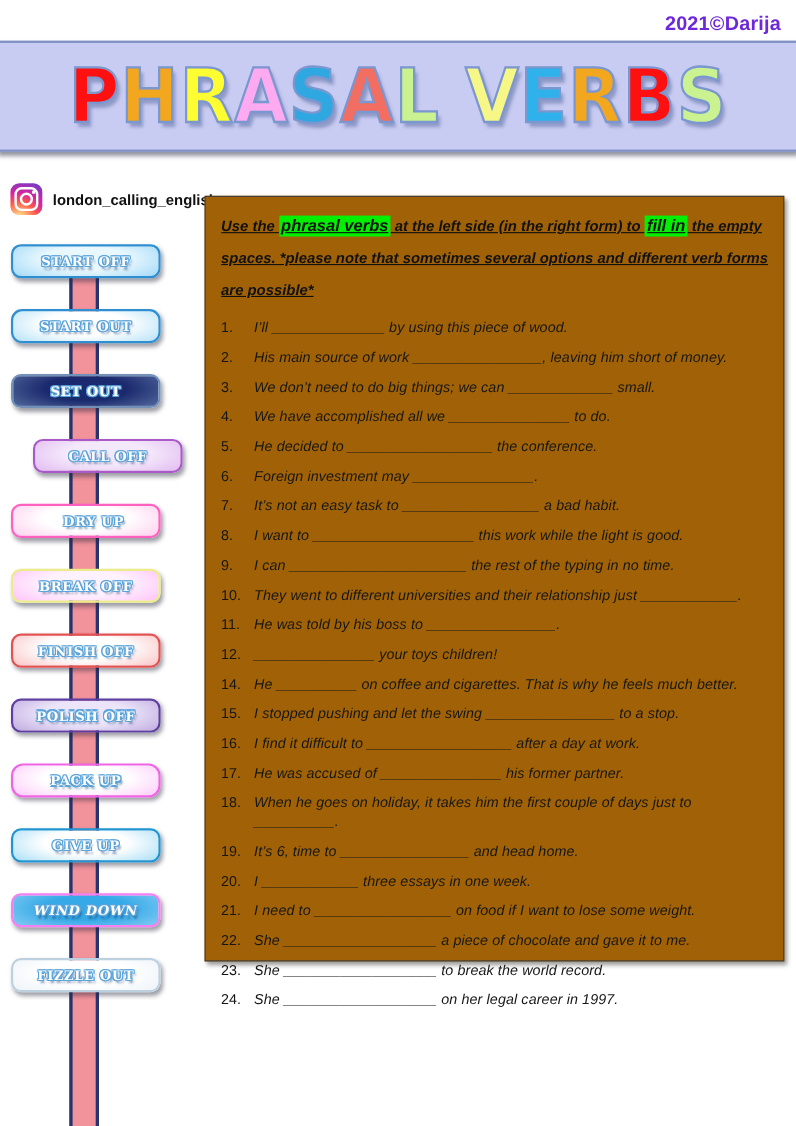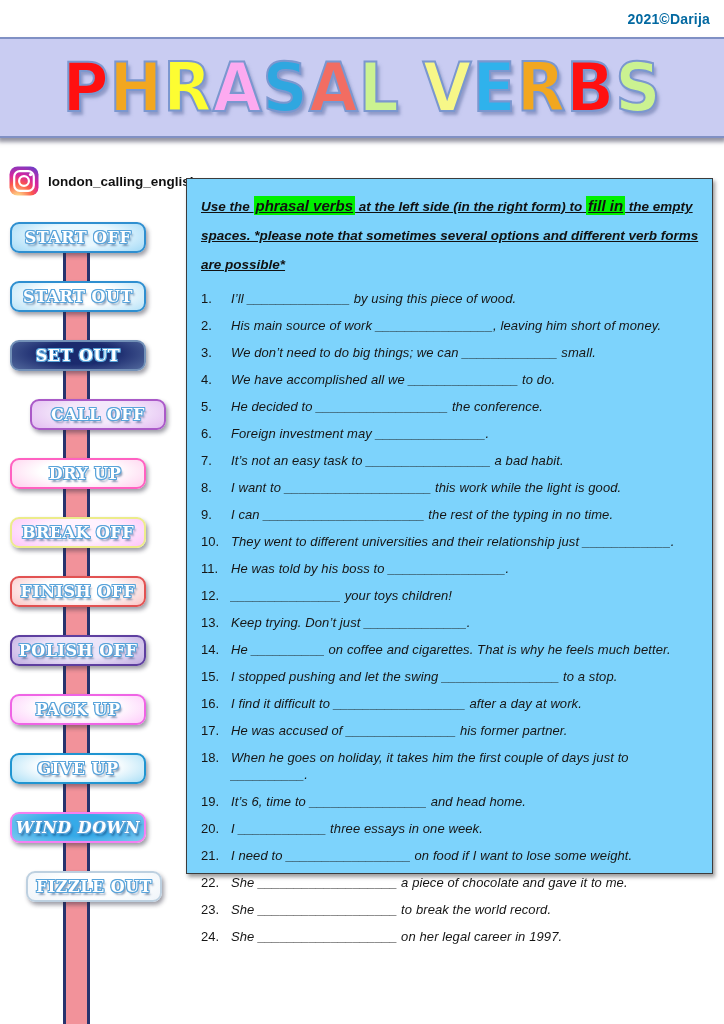--- a/index.html
+++ b/index.html
@@ -3,21 +3,21 @@
 <meta charset="utf-8">
 <style>
   * { margin:0; padding:0; box-sizing:border-box; }
   html,body { background:#ffffff; }
   .page {
     position:relative; width:724px; height:1024px; background:#ffffff;
     font-family:"Liberation Sans", sans-serif; overflow:hidden;
   }
   .copyright {
     position:absolute; top:11px; right:14px;
-    font-size:14px; font-weight:bold; color:#0369a1;
+    font-size:18px; font-weight:bold; color:#6d28d9;
     letter-spacing:0.2px;
   }
   .band {
     position:absolute; top:37px; left:-2px; right:-2px; height:101px;
     background:#c9ccf2;
     border-top:2px solid #8090c4; border-bottom:2px solid #8090c4;
     box-shadow:0 4px 4px rgba(60,60,85,0.55);
     display:flex; align-items:center; justify-content:center;
   }
   .title {
@@ -42,30 +42,30 @@
   }
   .pv-list { position:absolute; left:10px; top:57px; width:136px; }
   .pv-btn {
     position:relative; width:136px; height:31px; margin-bottom:28px;
     border:2px solid; border-radius:9px;
     display:flex; align-items:center; justify-content:center;
     box-shadow:2px 3px 4px rgba(40,40,60,0.45);
   }
   .pv-btn span {
     color:#ffffff; font-family:"DejaVu Serif", serif; font-weight:bold;
-    font-size:16px; letter-spacing:0.5px; white-space:nowrap;
+    font-size:12px; letter-spacing:0.5px; white-space:nowrap;
     text-shadow:
       -1px -1px 0 #5aa4da, 1px -1px 0 #5aa4da, -1px 1px 0 #5aa4da, 1px 1px 0 #5aa4da,
       0 -1px 0 #5aa4da, 0 1px 0 #5aa4da, -1px 0 0 #5aa4da, 1px 0 0 #5aa4da,
       2px 3px 2px rgba(20,60,110,0.5);
   }
 
   .panel {
     position:absolute; left:186px; top:178px; width:527px; height:696px;
-    background:#7dd3fc; border:1.5px solid #3c3c3c;
+    background:#a16207; border:1.5px solid #3c3c3c;
     box-shadow:2px 3px 4px rgba(0,0,0,0.4);
     padding:12px 12px 0 14px;
   }
   .instructions {
     font-size:13.5px; font-weight:bold; font-style:italic;
     line-height:29px; color:#111;
     text-decoration:underline;
   }
   .instructions .hl { font-size:15px; padding:1px 2px; }
   .ex-list { margin-top:11px; padding-right:2px; }
@@ -100,51 +100,51 @@
         <circle cx="15" cy="15" r="4.9" fill="none" stroke="#ffffff" stroke-width="2.2"></circle>
         <circle cx="21.6" cy="8.6" r="1.7" fill="#ffffff"></circle>
       </svg>
       <span class="handle">london_calling_english</span>
     </div>
     <div class="ribbon"></div>
     <div class="pv-list">
         <div class="pv-btn" style="background: radial-gradient(130% 180% at 50% 42%, rgb(233, 248, 255) 0%, rgb(233, 248, 255) 22%, rgb(56, 171, 233) 92%); border-color: rgb(47, 143, 208);">
           <span>START OFF</span>
         </div>
-        <div class="pv-btn" style="background: radial-gradient(130% 180% at 50% 42%, rgb(255, 255, 255) 0%, rgb(255, 255, 255) 22%, rgb(71, 182, 236) 92%); border-color: rgb(47, 143, 208);">
+        <div class="pv-btn" style="background: radial-gradient(130% 180% at 50% 42%, rgb(255, 255, 255) 0%, rgb(255, 255, 255) 22%, rgb(71, 182, 236) 92%); border-color: rgb(47, 143, 208); border-radius: 10px;">
           <span>START OUT</span>
         </div>
         <div class="pv-btn" style="background: radial-gradient(130% 180% at 50% 42%, rgb(27, 42, 110) 0%, rgb(27, 42, 110) 22%, rgb(163, 198, 226) 92%); border-color: rgb(115, 145, 184);">
           <span>SET OUT</span>
         </div>
         <div class="pv-btn" style="background: radial-gradient(130% 180% at 50% 42%, rgb(244, 232, 251) 0%, rgb(244, 232, 251) 22%, rgb(201, 121, 226) 92%); border-color: rgb(170, 90, 200); margin-left: 20px;">
           <span>CALL OFF</span>
         </div>
         <div class="pv-btn" style="background: radial-gradient(130% 180% at 50% 42%, rgb(255, 255, 255) 0%, rgb(255, 255, 255) 22%, rgb(255, 136, 211) 92%); border-color: rgb(255, 97, 193); padding-left: 14px;">
           <span>DRY UP</span>
         </div>
         <div class="pv-btn" style="background: radial-gradient(130% 180% at 50% 42%, rgb(255, 242, 254) 0%, rgb(255, 242, 254) 22%, rgb(251, 125, 242) 92%); border-color: rgb(236, 236, 138);">
           <span>BREAK OFF</span>
         </div>
         <div class="pv-btn" style="background: radial-gradient(130% 180% at 50% 42%, rgb(255, 255, 255) 0%, rgb(255, 255, 255) 22%, rgb(242, 108, 108) 92%); border-color: rgb(226, 82, 82);">
           <span>FINISH OFF</span>
         </div>
         <div class="pv-btn" style="background: radial-gradient(130% 180% at 50% 42%, rgb(236, 229, 249) 0%, rgb(236, 229, 249) 22%, rgb(126, 85, 187) 92%); border-color: rgb(94, 63, 160); text-align: right;">
           <span>POLISH OFF</span>
         </div>
-        <div class="pv-btn" style="background: radial-gradient(130% 180% at 50% 42%, rgb(255, 255, 255) 0%, rgb(255, 255, 255) 22%, rgb(251, 125, 242) 92%); border-color: rgb(239, 100, 229);">
+        <div class="pv-btn" style="background: radial-gradient(130% 180% at 50% 42%, rgb(255, 255, 255) 0%, rgb(255, 255, 255) 22%, rgb(251, 125, 242) 92%); border-color: rgb(239, 100, 229); border-radius: 11px;">
           <span>PACK UP</span>
         </div>
         <div class="pv-btn" style="background: radial-gradient(130% 180% at 50% 42%, rgb(255, 255, 255) 0%, rgb(255, 255, 255) 22%, rgb(41, 174, 232) 92%); border-color: rgb(32, 149, 209);">
           <span>GIVE UP</span>
         </div>
         <div class="pv-btn" style="background: radial-gradient(130% 180% at 50% 42%, rgb(54, 170, 232) 0%, rgb(54, 170, 232) 22%, rgb(240, 251, 255) 92%); border-color: rgb(244, 128, 241); font-style: italic;">
           <span>WIND DOWN</span>
         </div>
-        <div class="pv-btn" style="background: radial-gradient(130% 180% at 50% 42%, rgb(255, 255, 255) 0%, rgb(255, 255, 255) 22%, rgb(213, 227, 240) 92%); border-color: rgb(189, 208, 224); margin-left: 16px;">
+        <div class="pv-btn" style="background: radial-gradient(130% 180% at 50% 42%, rgb(255, 255, 255) 0%, rgb(255, 255, 255) 22%, rgb(213, 227, 240) 92%); border-color: rgb(189, 208, 224);">
           <span>FIZZLE OUT</span>
         </div>
       </div>
   </div>
 
   <div class="panel">
     <div class="instructions"><span>Use the </span><span class="hl" style="background-color: rgb(0, 240, 0);">phrasal verbs</span><span> at the left side (in the right form) to </span><span class="hl" style="background-color: rgb(0, 240, 0);">fill in</span><span> the empty spaces. *please note that sometimes several options and different verb forms are possible*</span></div>
     <div class="ex-list">
         <div class="item">
           <span class="num">1.</span>
@@ -188,24 +188,20 @@
         </div>
         <div class="item">
           <span class="num">11.</span>
           <div class="itext">He was told by his boss to ________________.</div>
         </div>
         <div class="item">
           <span class="num">12.</span>
           <div class="itext">_______________ your toys children!</div>
         </div>
         <div class="item">
-          <span class="num">13.</span>
-          <div class="itext">Keep trying. Don’t just ______________.</div>
-        </div>
-        <div class="item">
           <span class="num">14.</span>
           <div class="itext">He __________ on coffee and cigarettes. That is why he feels much better.</div>
         </div>
         <div class="item">
           <span class="num">15.</span>
           <div class="itext">I stopped pushing and let the swing ________________ to a stop.</div>
         </div>
         <div class="item">
           <span class="num">16.</span>
           <div class="itext">I find it difficult to __________________ after a day at work.</div>

